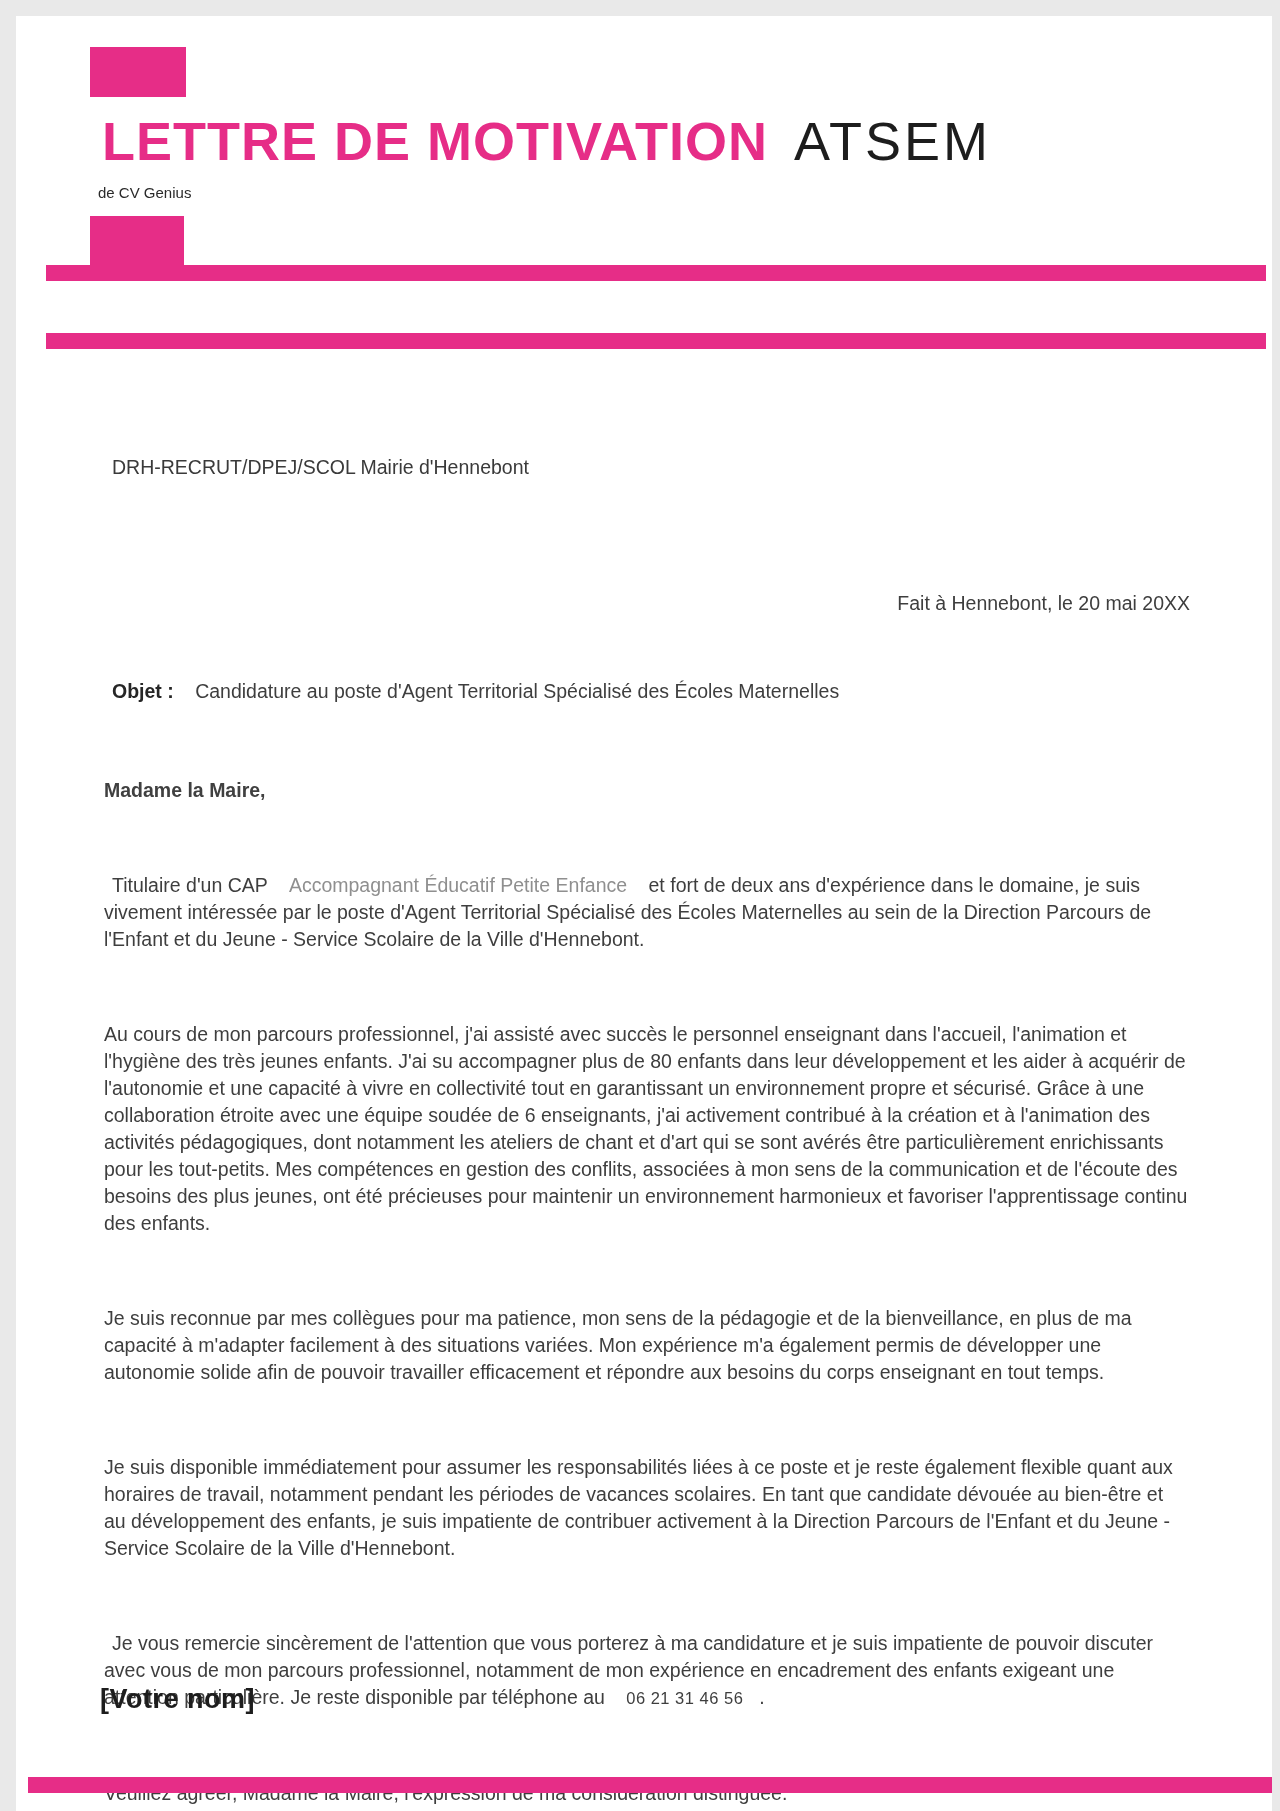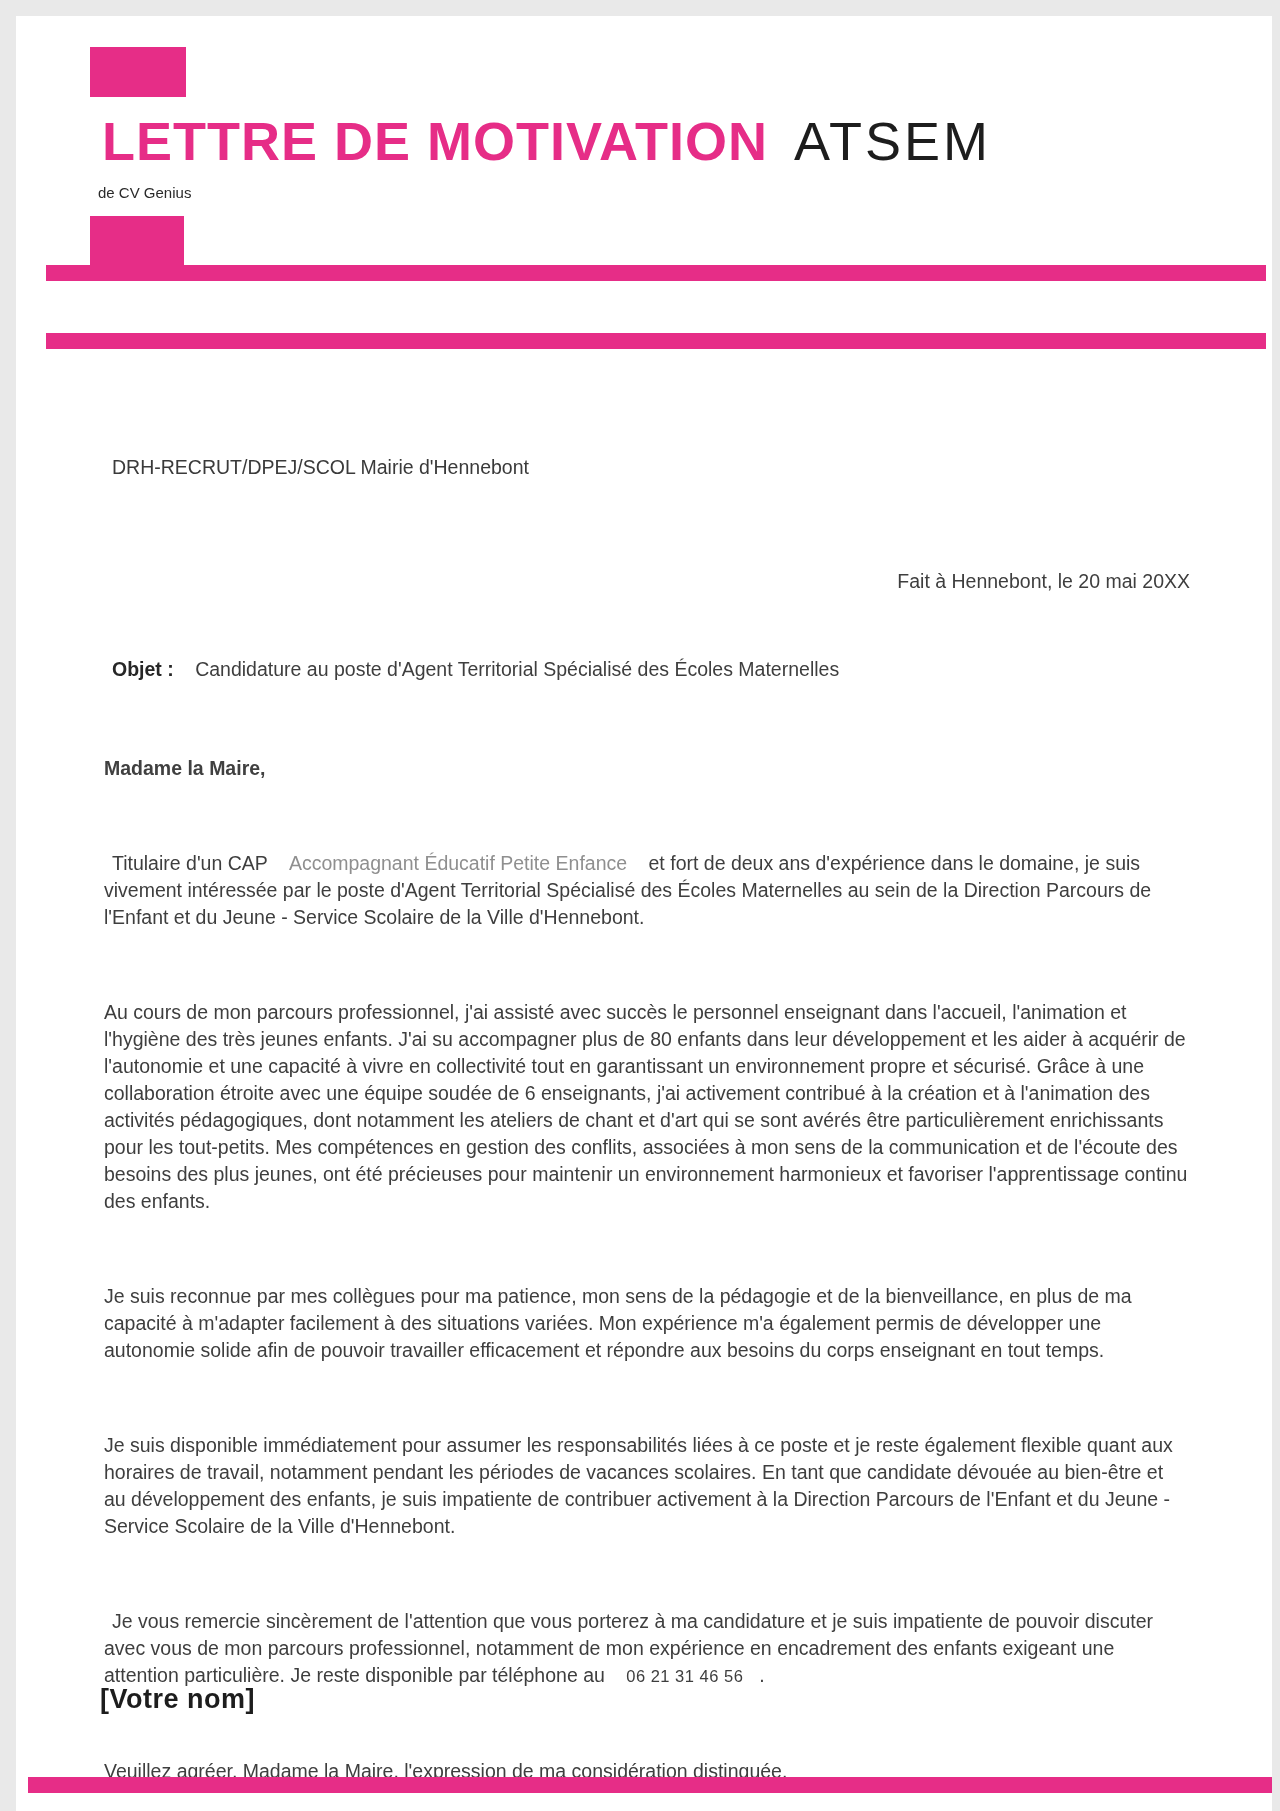--- a/index.html
+++ b/index.html
@@ -43,21 +43,21 @@
   .dot {
     display:inline-block; width:8px; height:8px; border-radius:50%;
     background:#e62d87; margin:0 17px; vertical-align:2px;
   }
 
   .letter {
     position:absolute; left:72px; top:412px; width:1118px;
     font-size:19.5px; line-height:27px;
   }
   .recipient { line-height:30px; color:#3a3a3a; }
-  .date-row  { margin-top:62px; text-align:right; }
+  .date-row  { margin-top:84px; text-align:right; }
   .subject-row { margin-top:45px; }
   .bold { font-weight:bold; color:#262626; }
   .salutation { margin-top:56px; font-weight:bold; color:#404040; }
   .para { margin-top:52px; }
   .gray { color:#8f8f8f; }
   .phone-inline { font-size:16.5px; letter-spacing:0.5px; }
 
   .signature {
     position:absolute; left:76px; top:1660px;
     font-size:27px; font-weight:bold; color:#1d1d1d;

